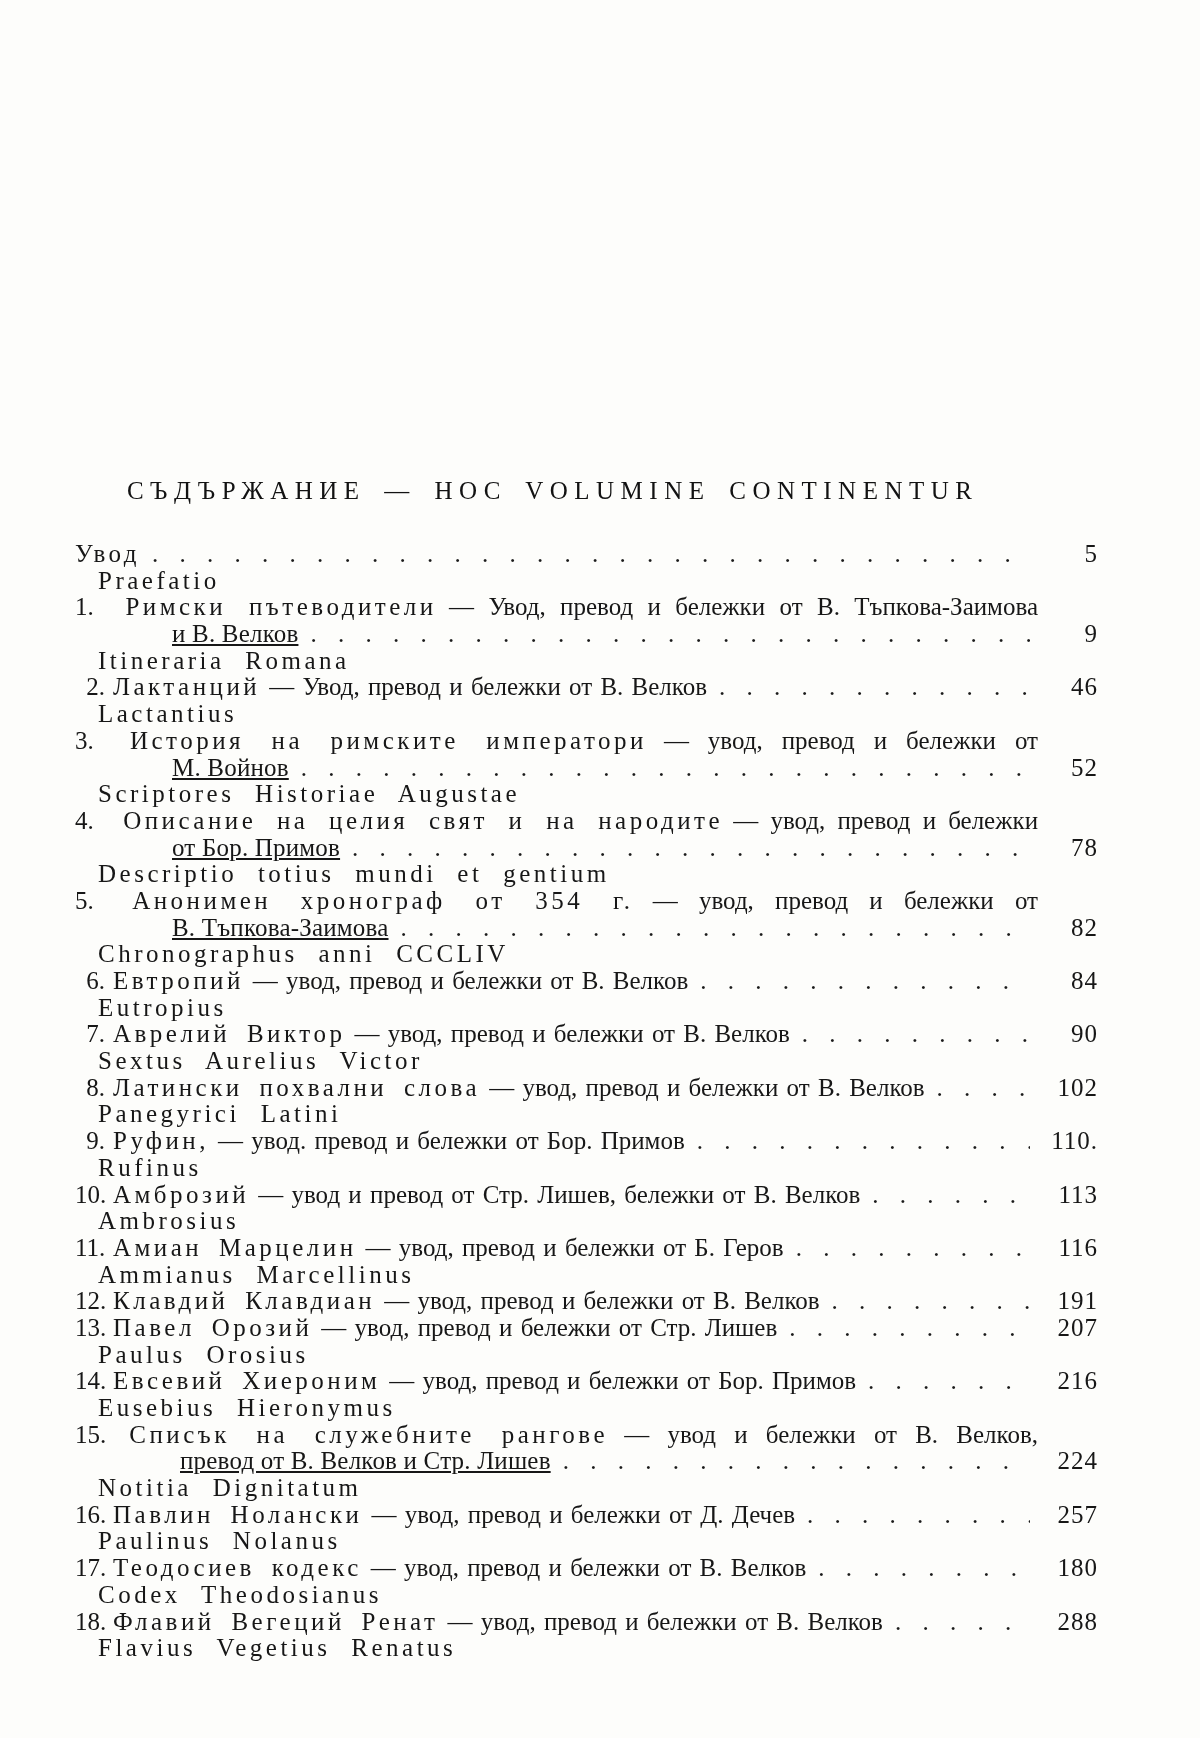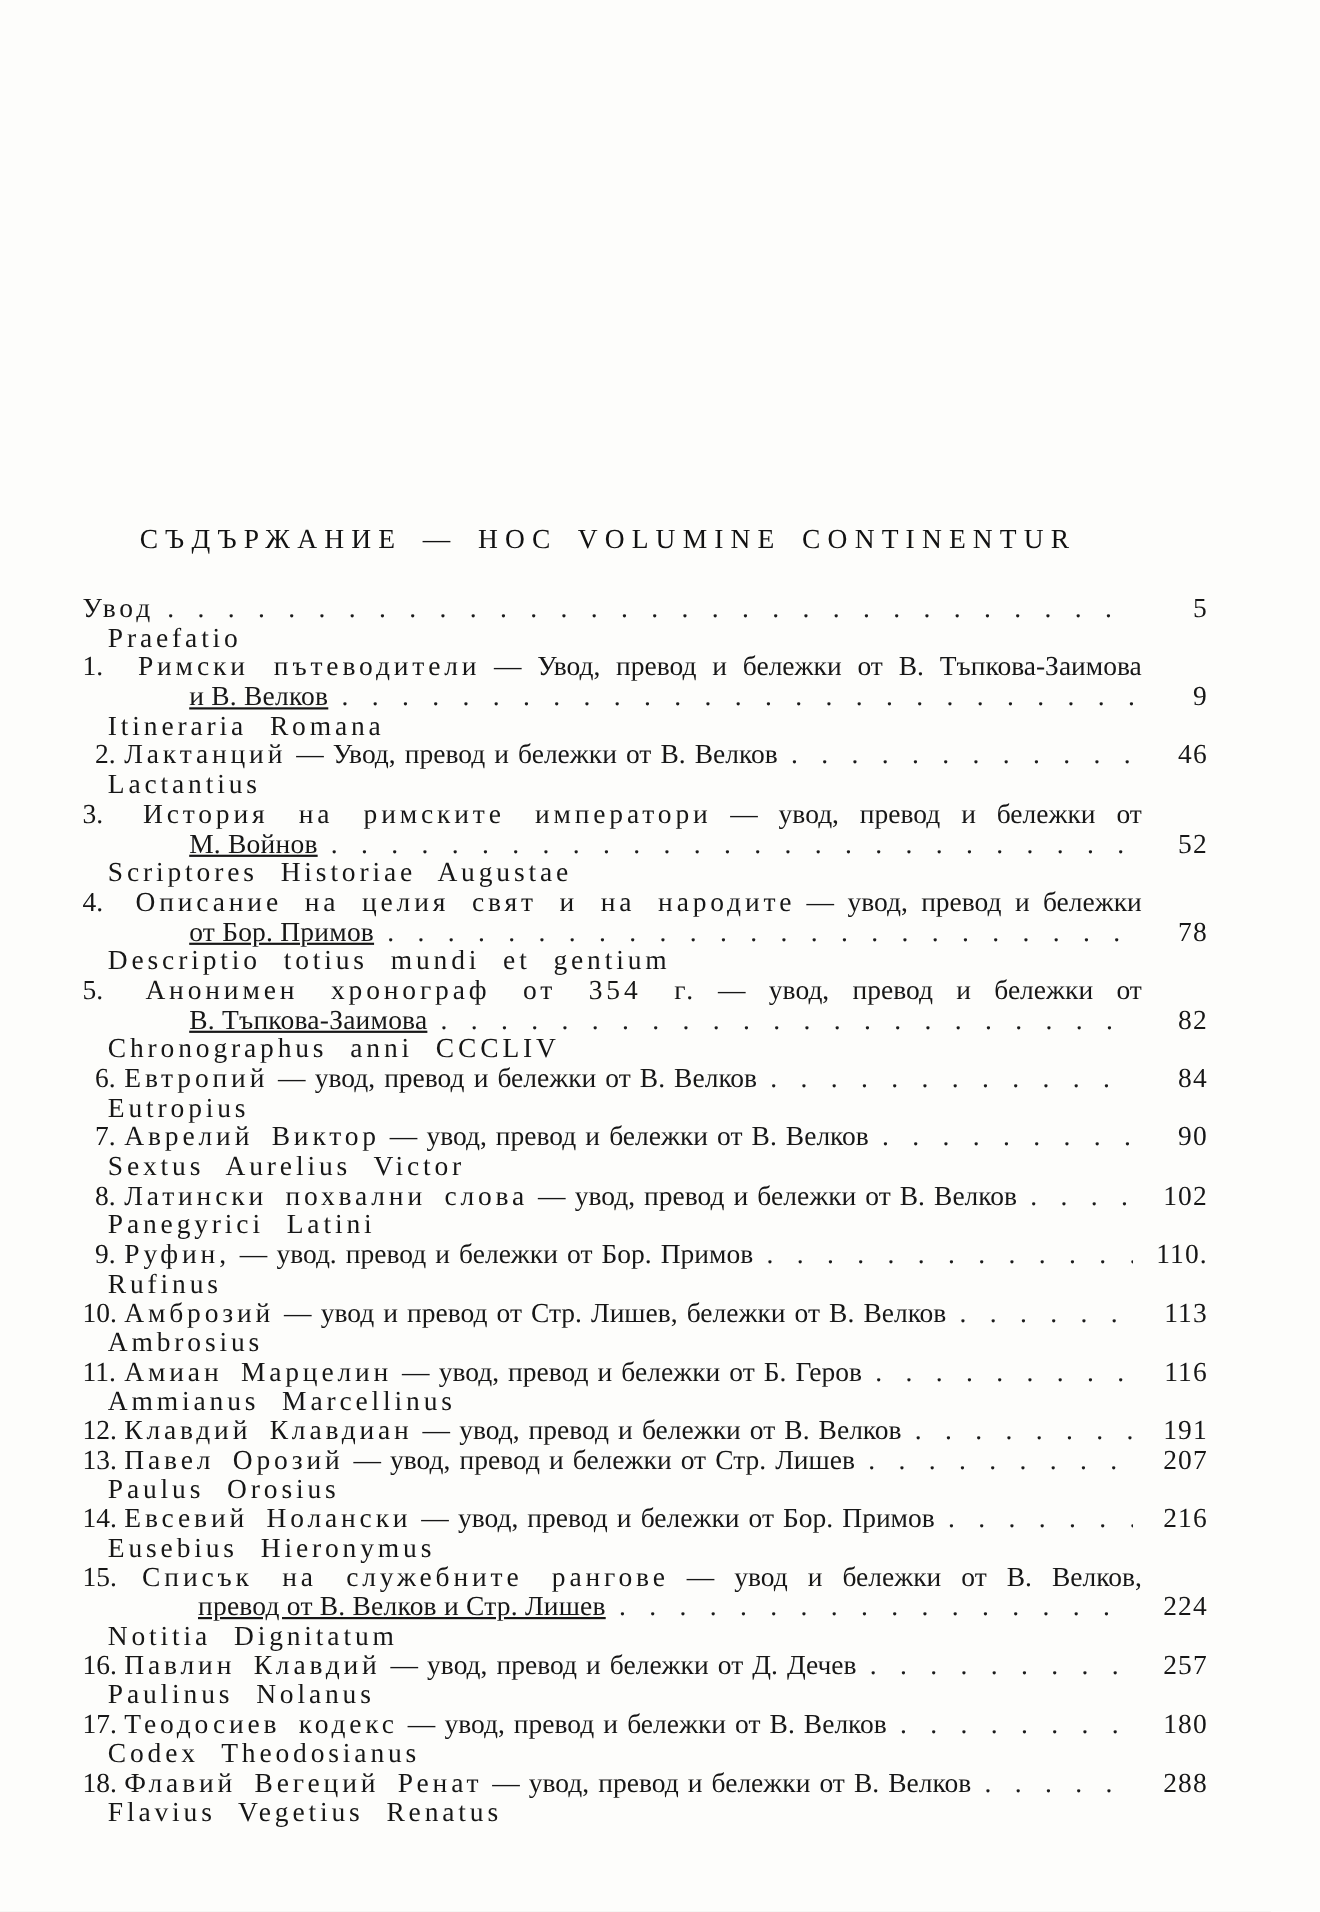--- a/index.html
+++ b/index.html
@@ -267,21 +267,21 @@
     <span class="leader">. . . . . . . . . . . . . . . . . . . . . . . . . . . . . . . . . . . . . . . . . . . . . . . . . . . . . . . .</span>
     <span class="pageno">207</span>
   </div>
       <div class="line t-latin">
 
     <span class="txt lat">Paulus Orosius</span>
 
   </div>
       <div class="line t-entry">
     <span class="num">14.</span>
-    <span class="txt sp">Евсевий Нолански</span>
+    <span class="txt sp">Евсевий Хиероним</span>
     <span class="desc">— увод, превод и бележки от Бор. Примов</span>
     <span class="leader">. . . . . . . . . . . . . . . . . . . . . . . . . . . . . . . . . . . . . . . . . . . . . . . . . . . . . . . .</span>
     <span class="pageno">216</span>
   </div>
       <div class="line t-latin">
 
     <span class="txt lat">Eusebius Hieronymus</span>
 
   </div>
       <div class="line t-entry justify">
@@ -298,21 +298,21 @@
     <span class="leader">. . . . . . . . . . . . . . . . . . . . . . . . . . . . . . . . . . . . . . . . . . . . . . . . . . . . . . . .</span>
     <span class="pageno">224</span>
   </div>
       <div class="line t-latin">
 
     <span class="txt lat">Notitia Dignitatum</span>
 
   </div>
       <div class="line t-entry">
     <span class="num">16.</span>
-    <span class="txt sp">Павлин Клавдий</span>
+    <span class="txt sp">Павлин Нолански</span>
     <span class="desc">— увод, превод и бележки от Д. Дечев</span>
     <span class="leader">. . . . . . . . . . . . . . . . . . . . . . . . . . . . . . . . . . . . . . . . . . . . . . . . . . . . . . . .</span>
     <span class="pageno">257</span>
   </div>
       <div class="line t-latin">
 
     <span class="txt lat">Paulinus Nolanus</span>
 
   </div>
       <div class="line t-entry">

